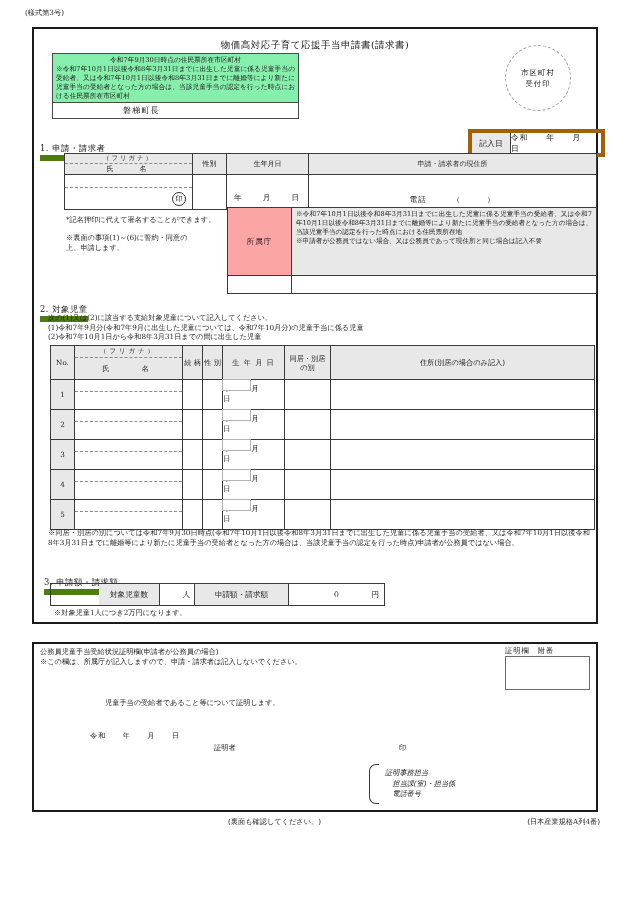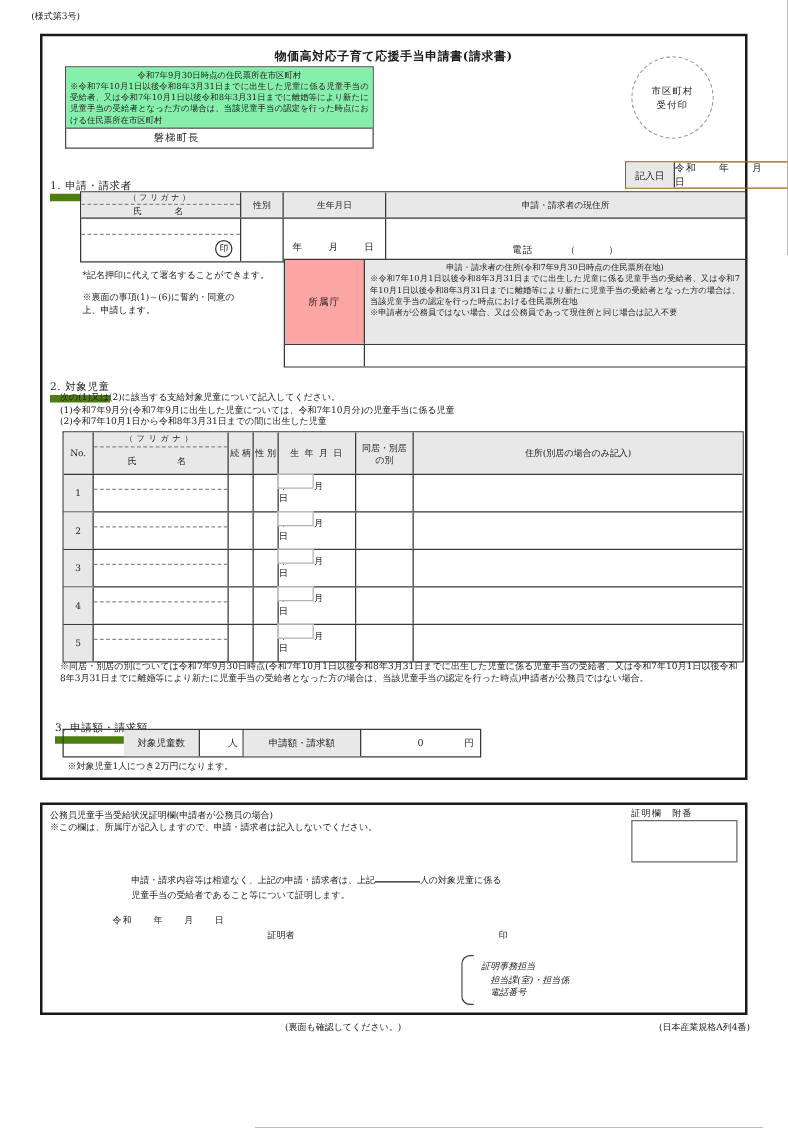--- a/index.html
+++ b/index.html
@@ -14,21 +14,21 @@
   .center{text-align:center;}
   .gray{background:#e8e8e8;}
   
   .muni{border:1px solid #4a4a4a;}
   .muni .note-part{background:#86efac;padding:2px 3px 1px 3px;}
   .muni .addr-part{border-top:1px solid #4a4a4a;height:15px;font-size:8.2px;line-height:15px;padding-left:70px;letter-spacing:1px;}
   
   .stamp{border:1.5px dashed #9a9a9a;border-radius:50%;display:flex;flex-direction:column;
          align-items:center;justify-content:center;font-size:7.4px;line-height:11px;letter-spacing:1px;}
   
-  .edate{display:flex;border:1px solid #a16207;height:20px;font-size:7.8px;margin-left:32px;}
+  .edate{display:flex;border:4px solid #a16207;height:20px;font-size:7.8px;}
   .edate .lbl{width:38px;background:#e8e8e8;border-right:1px solid #3a3a3a;display:flex;align-items:center;justify-content:center;}
   .edate .val{flex:1;display:flex;align-items:center;justify-content:center;letter-spacing:1px;}
   
   .cell{box-sizing:border-box;border-right:1px solid #3a3a3a;position:relative;}
   .cell.last{border-right:none;}
   
   .t1{border:1px solid #3a3a3a;}
   .t1 .hrow{display:flex;height:20px;border-bottom:1px solid #3a3a3a;font-size:7px;}
   .t1 .brow{display:flex;height:34px;}
   .w-name{width:128px;}.w-sex{width:34px;}.w-birth{width:82px;}.w-addr{flex:1;}
@@ -83,21 +83,21 @@
 </style>
 </head>
 <body>
 
 <div class="page">
 
   <div class="abs small" style="left:25px;top:8px;">(様式第3号)</div>
 
   <div class="box" style="left:32px;top:27px;width:562px;height:593px;">
 
-    <div class="abs center" style="left:0;right:0;top:10px;font-size:9.5px;letter-spacing:.5px;font-weight:bold;">物価高対応子育て応援手当申請書(請求書)</div>
+    <div class="abs center" style="left:0;right:0;top:10px;font-size:9.5px;letter-spacing:.5px;">物価高対応子育て応援手当申請書(請求書)</div>
 
     <div class="abs muni" style="left:18px;top:24px;width:245px;">
       <div class="note-part">
         <div class="center tiny">令和7年9月30日時点の住民票所在市区町村</div>
         <div class="tiny" style="text-align:justify;">※令和7年10月1日以後令和8年3月31日までに出生した児童に係る児童手当の受給者、又は令和7年10月1日以後令和8年3月31日までに離婚等により新たに児童手当の受給者となった方の場合は、当該児童手当の認定を行った時点における住民票所在市区町村</div>
       </div>
       <div class="addr-part">磐梯町長</div>
     </div>
 
     <div class="abs stamp" style="left:471px;top:16px;width:64px;height:64px;">
@@ -140,21 +140,20 @@
     <div class="abs small" style="left:32px;top:186px;width:190px;">*記名押印に代えて署名することができます。</div>
     <div class="abs small" style="left:32px;top:204px;width:190px;">
       <div>※裏面の事項(1)～(6)に誓約・同意の</div>
       <div>上、申請します。</div>
     </div>
 
     <div class="abs t1b" style="left:193px;top:178px;width:368px;">
       <div class="rowA">
         <div class="lblc cell" style="border-right:1px solid #3a3a3a;">所属庁</div>
         <div class="insc">
-          <div class="center">申請・請求者の住所(令和7年9月30日時点の住民票所在地)</div>
           <div style="text-align:justify;">※令和7年10月1日以後令和8年3月31日までに出生した児童に係る児童手当の受給者、又は令和7年10月1日以後令和8年3月31日までに離婚等により新たに児童手当の受給者となった方の場合は、当該児童手当の認定を行った時点における住民票所在地</div>
           <div>※申請者が公務員ではない場合、又は公務員であって現住所と同じ場合は記入不要</div>
         </div>
       </div>
       <div class="rowB">
         <div class="lblc cell" style="border-right:1px solid #3a3a3a;"></div>
         <div class="insc"></div>
       </div>
     </div>
 
@@ -279,23 +278,20 @@
 
   <div class="box" style="left:32px;top:642px;width:562px;height:166px;">
 
     <div class="abs small" style="left:6px;top:3px;">公務員児童手当受給状況証明欄(申請者が公務員の場合)</div>
     <div class="abs small" style="left:6px;top:13px;">※この欄は、所属庁が記入しますので、申請・請求者は記入しないでください。</div>
 
     <div class="abs small" style="left:471px;top:2px;letter-spacing:1px;">証明欄　附番</div>
     <div class="abs cert-stampbox" style="left:471px;top:12px;width:83px;height:32px;"></div>
 
     <div class="abs small" style="left:71px;top:53px;width:420px;line-height:11.5px;">
-      <div>
-        <span>申請・請求内容等は相違なく、上記の申請・請求者は、上記</span><span class="blankline"></span><span>人の対象児童に係る</span>
-      </div>
       <div>児童手当の受給者であること等について証明します。</div>
     </div>
 
     <div class="abs small" style="left:56px;top:87px;letter-spacing:1px;">令和　　年　　月　　日</div>
     <div class="abs small" style="left:180px;top:99px;">証明者</div>
     <div class="abs small" style="left:365px;top:99px;">印</div>
 
     <div class="bracket" style="left:335px;top:120px;width:284px;height:40px;font-style:italic;">
       <div class="inner">
         <div>証明事務担当</div>

